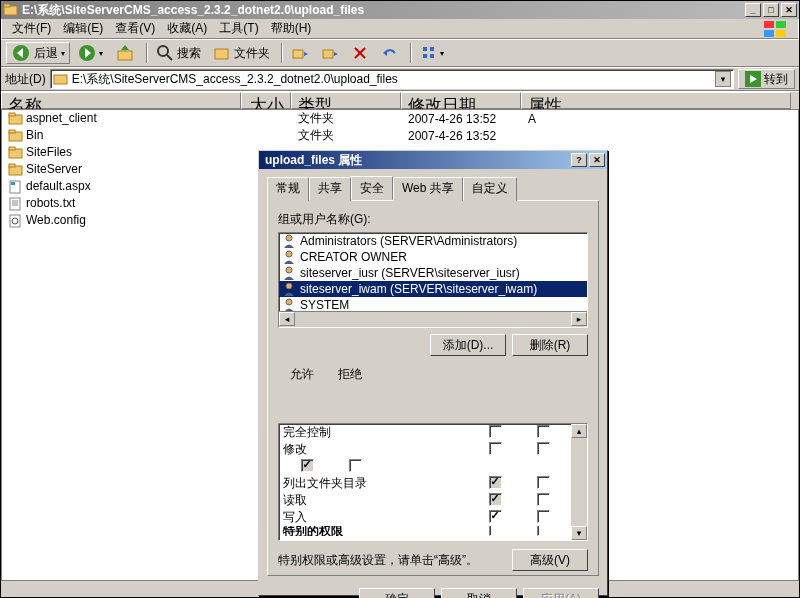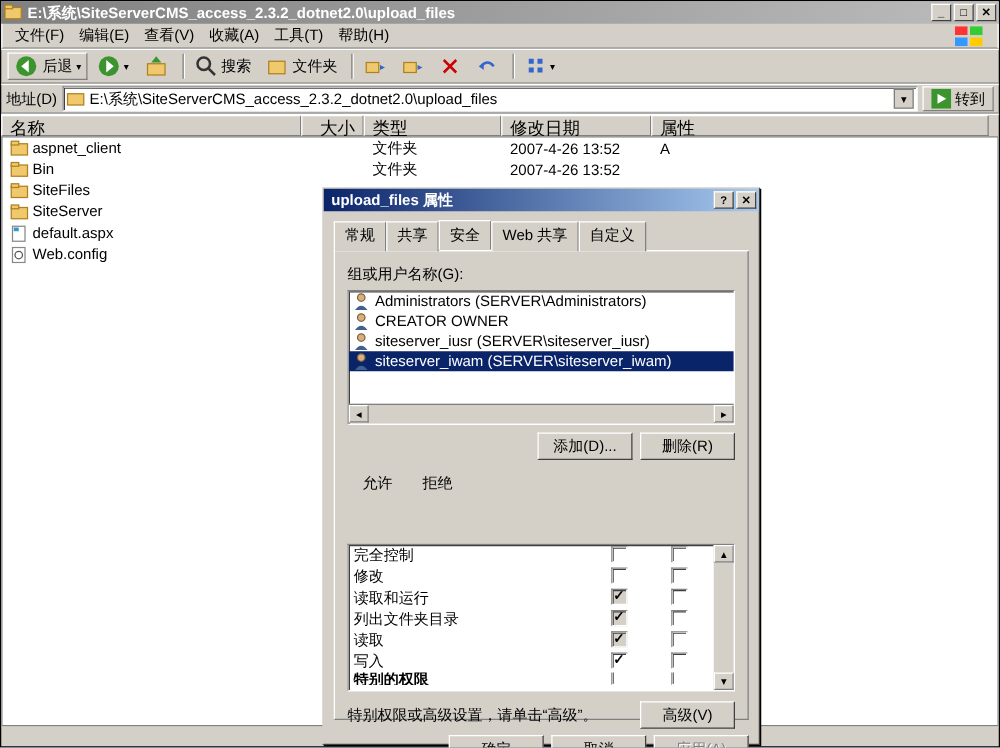--- a/index.html
+++ b/index.html
@@ -98,21 +98,21 @@
 .list-header {
   height: 18px;
   display: flex;
   border-top: 1px solid #fff;
 }
 .lh {
   background: #d4d0c8;
   border-top: 1px solid #fff; border-left: 1px solid #fff;
   border-right: 1px solid #808080; border-bottom: 1px solid #808080;
   padding: 1px 6px;
-  font-size: 14px;
+  font-size: 17px;
 }
 .listview {
   background: #fff;
   height: 472px;
   position: relative;
   border: 1px solid #808080;
 }
 .row { display:flex; height:17px; align-items:center; }
 .cell { padding: 0 6px; overflow:hidden; white-space:nowrap; }
 .folder-icon, .file-icon {
@@ -146,21 +146,21 @@
   border-right:1px solid #808080; border-bottom:1px solid #808080;
   padding: 10px 10px 6px;
   height: 376px;
 }
 .grouplabel { margin-bottom:4px; }
 .userlist {
   background:#fff;
   border-top:1px solid #808080; border-left:1px solid #808080;
   border-right:1px solid #fff; border-bottom:1px solid #fff;
   box-shadow: inset 1px 1px 0 #404040;
-  height: 108px;
+  height: 96px;
   overflow:hidden;
   position:relative;
 }
 .ul-item { display:flex; align-items:center; height:16px; padding:0 2px; }
 .ul-item.selected { background:#0a246a; color:#fff; }
 .ul-item .uicon { width:16px; height:16px; margin-right:3px; }
 .scroll-h { height:16px; background:#d4d0c8; border-top:1px solid #808080; position:absolute; bottom:0; left:0; right:0; display:flex;}
 .sbtn { width:16px;height:14px;background:#d4d0c8;border:1px solid #808080;border-top-color:#fff;border-left-color:#fff;font-size:9px;text-align:center;line-height:12px;}
 .btnrow { display:flex; justify-content:flex-end; gap:6px; margin-top:6px; }
 .btn {
@@ -376,20 +376,32 @@
         <div class="cell" style="width:50px;text-align:right;"></div>
         <div class="cell" style="width:110px;"></div>
         <div class="cell" style="width:120px;"></div>
         <div class="cell" style="width:60px;"></div>
       </div>
       <div class="row">
         <div class="cell" style="width:240px;"><span class="folder-icon"><svg width="16" height="14">
               <rect x="2" y="1" width="10" height="12" fill="#fff" stroke="#888"></rect>
               <rect x="3" y="2" width="4" height="3" fill="#39c"></rect>
             </svg></span>default.aspx</div>
+        <div class="cell" style="width:50px;text-align:right;">1</div>
+        <div class="cell" style="width:110px;"></div>
+        <div class="cell" style="width:120px;"></div>
+        <div class="cell" style="width:60px;"></div>
+      </div>
+      <div class="row">
+        <div class="cell" style="width:240px;"><span class="folder-icon"><svg width="16" height="14">
+              <rect x="2" y="1" width="10" height="12" fill="#fff" stroke="#888"></rect>
+              <line x1="4" y1="4" x2="10" y2="4" stroke="#888"></line>
+              <line x1="4" y1="6" x2="10" y2="6" stroke="#888"></line>
+              <line x1="4" y1="8" x2="10" y2="8" stroke="#888"></line>
+            </svg></span>robots.txt</div>
         <div class="cell" style="width:50px;text-align:right;">1</div>
         <div class="cell" style="width:110px;"></div>
         <div class="cell" style="width:120px;"></div>
         <div class="cell" style="width:60px;"></div>
       </div>
       <div class="row">
         <div class="cell" style="width:240px;"><span class="folder-icon"><svg width="16" height="14">
               <rect x="2" y="1" width="10" height="12" fill="#fff" stroke="#888"></rect>
               <circle cx="7" cy="7" r="3" fill="none" stroke="#555"></circle>
             </svg></span>Web.config</div>
@@ -448,20 +460,29 @@
           </div>
           <div class="ul-item selected">
             <span class="uicon">
               <svg width="16" height="16">
                 <circle cx="8" cy="5" r="3" fill="#d8b080" stroke="#806040"></circle>
                 <path d="M3 15 Q8 8 13 15 Z" fill="#406090"></path>
               </svg>
             </span>
             <span>siteserver_iwam (SERVER\siteserver_iwam)</span>
           </div>
+          <div class="ul-item">
+            <span class="uicon">
+              <svg width="16" height="16">
+                <circle cx="8" cy="5" r="3" fill="#d8b080" stroke="#806040"></circle>
+                <path d="M3 15 Q8 8 13 15 Z" fill="#406090"></path>
+              </svg>
+            </span>
+            <span>SYSTEM</span>
+          </div>
           <div class="scroll-h">
           <span class="sbtn">◂</span>
           <span style="flex:1;"></span>
           <span class="sbtn">▸</span>
         </div>
       </div>
       <div class="btnrow">
         <div class="btn">添加(D)...</div>
         <div class="btn">删除(R)</div>
       </div>
@@ -477,21 +498,20 @@
             <div class="pchk"><span class="chk"></span></div>
             <div style="width:16px;"></div>
           </div>
           <div class="prow">
             <div class="plabel">修改</div>
             <div class="pchk"><span class="chk"></span></div>
             <div class="pchk"><span class="chk"></span></div>
             <div style="width:16px;"></div>
           </div>
           <div class="prow">
-            <div class="plabel">读取和运行</div>
             <div class="pchk"><span class="chk checked gray"></span></div>
             <div class="pchk"><span class="chk"></span></div>
             <div style="width:16px;"></div>
           </div>
           <div class="prow">
             <div class="plabel">列出文件夹目录</div>
             <div class="pchk"><span class="chk checked gray"></span></div>
             <div class="pchk"><span class="chk"></span></div>
             <div style="width:16px;"></div>
           </div>

